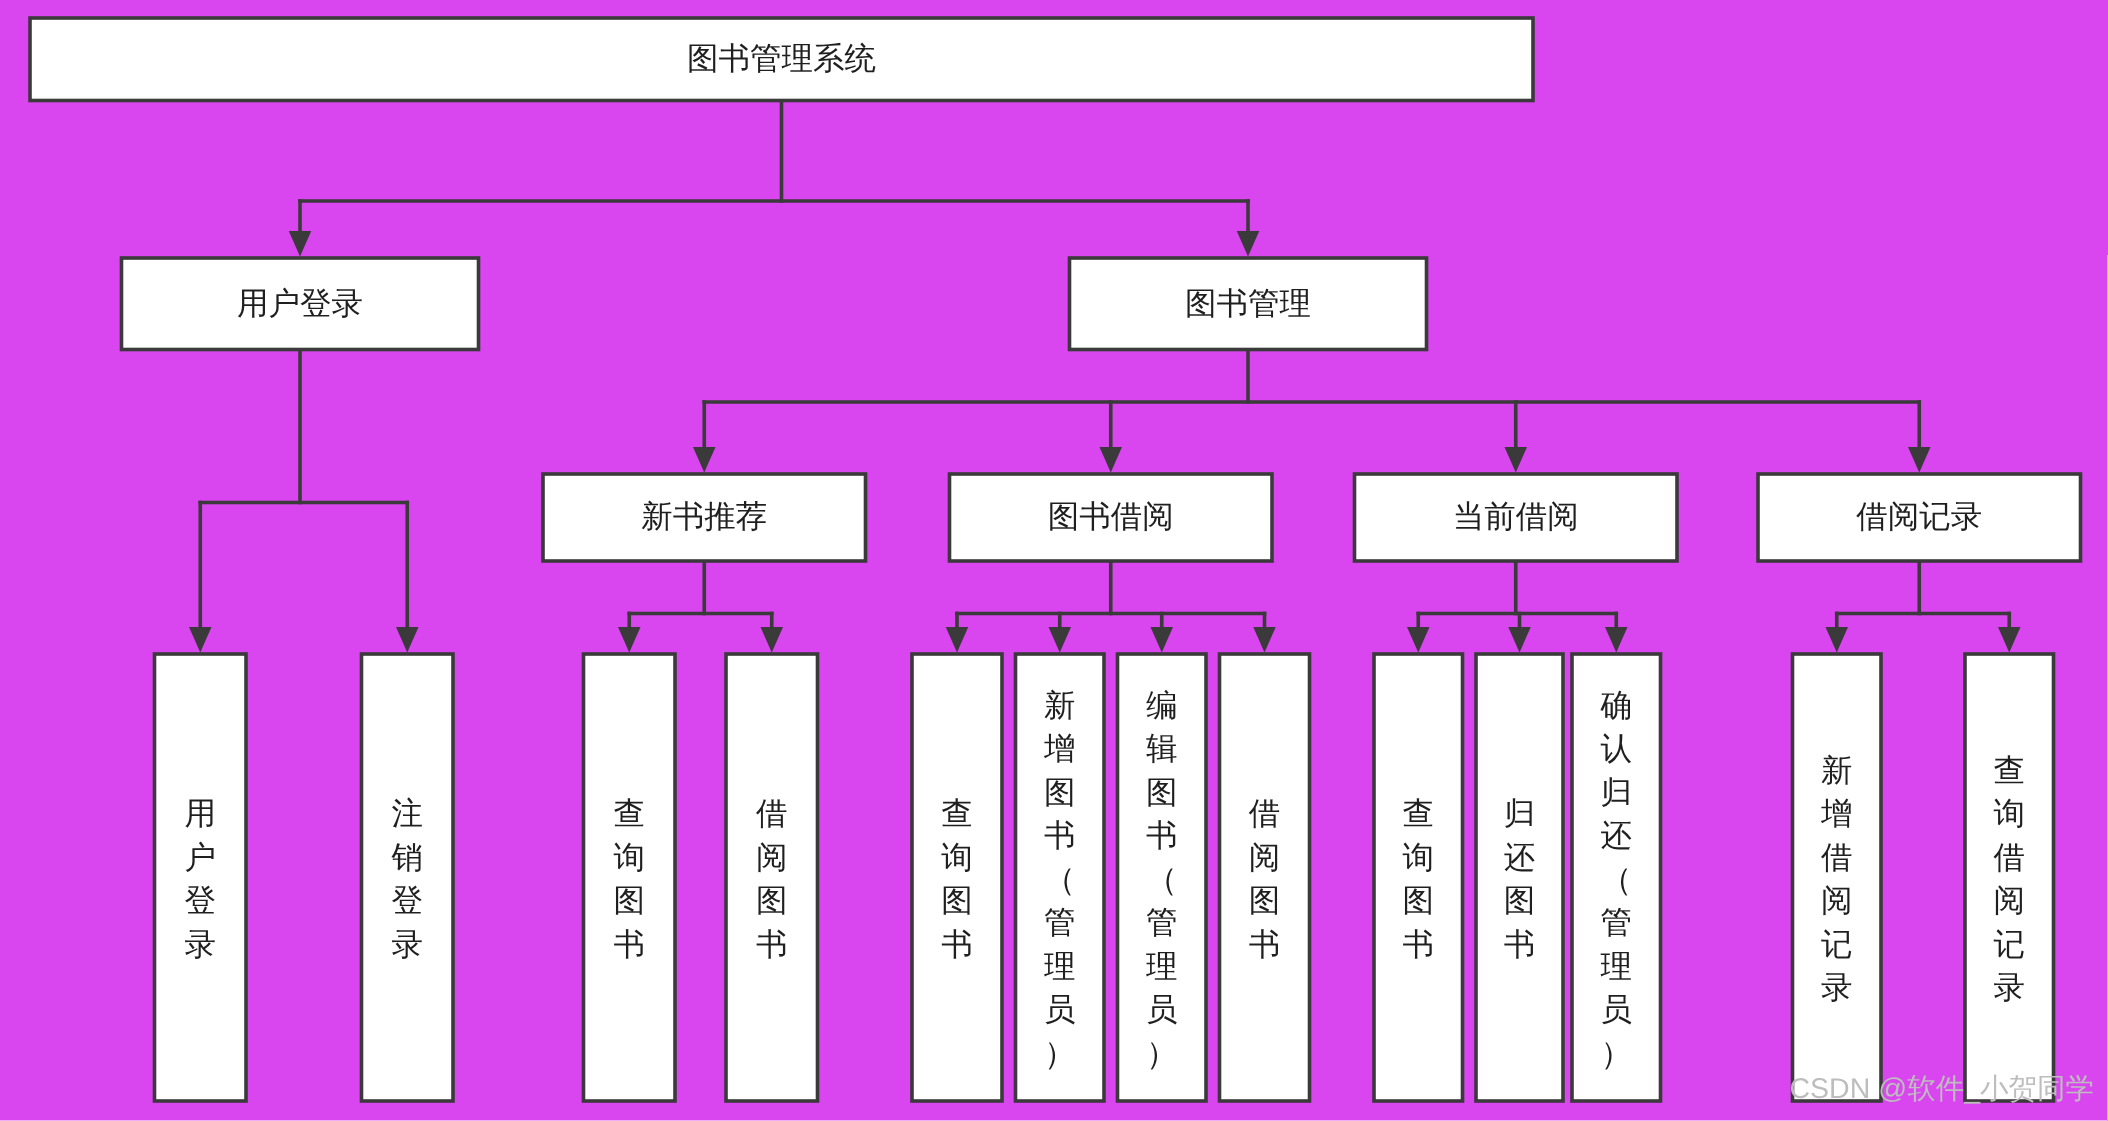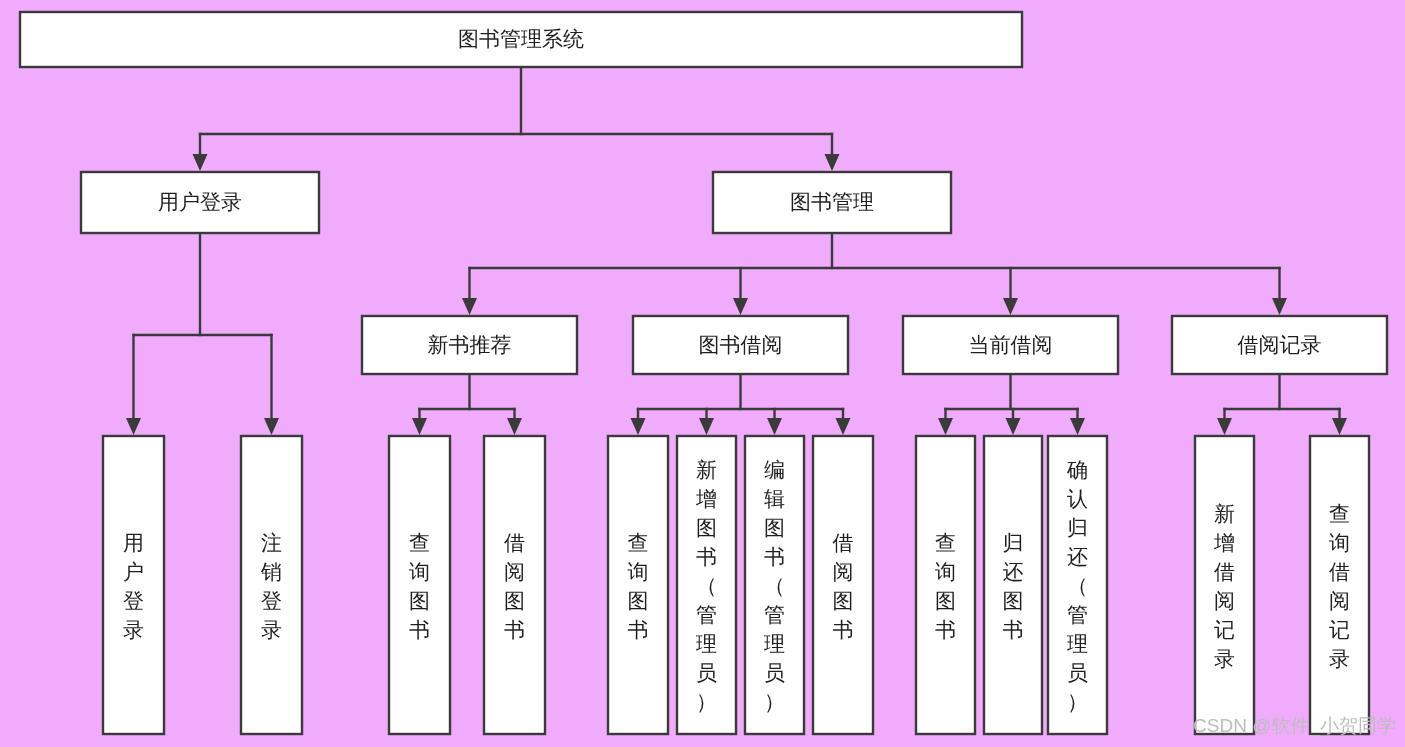--- a/index.html
+++ b/index.html
@@ -8,21 +8,21 @@
     padding: 0;
     background: #ffffff;
   }
   body {
     font-family: "Liberation Sans", "DejaVu Sans", sans-serif;
   }
   #diagram-root {
     position: relative;
     width: 1405px;
     height: 747px;
-    background: #f0abfc;
+    background: #d946ef;
     overflow: hidden;
   }
   svg#tree-svg {
     position: absolute;
     top: 0;
     left: 0;
     width: 1405px;
     height: 747px;
     display: block;
   }

